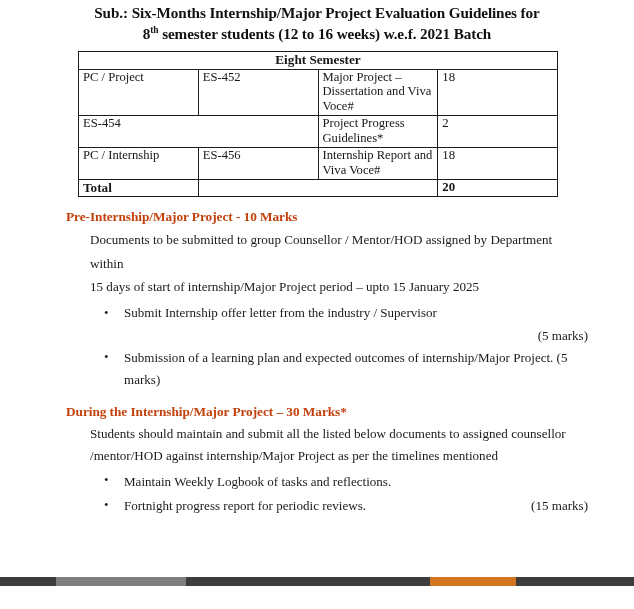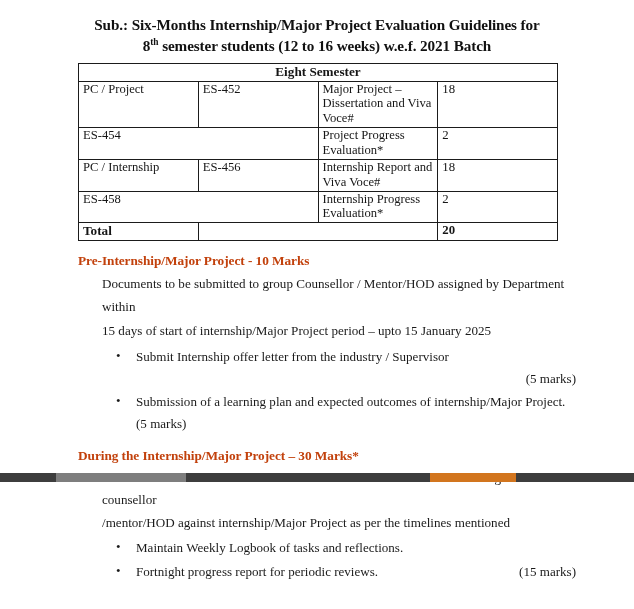--- a/index.html
+++ b/index.html
@@ -12,22 +12,22 @@
     height: 609px;
     background: #ffffff;
     font-family: "Liberation Serif", "DejaVu Serif", serif;
     color: #191919;
     overflow: hidden;
     position: relative;
   }
   .page {
     position: relative;
     width: 634px;
-    height: 482px;
-    padding: 12px;
+    height: 586px;
+    padding: 0;
   }
 
   
   .doc-title {
     text-align: center;
     font-weight: bold;
     font-size: 15.2px;
     line-height: 1.35;
     letter-spacing: -0.1px;
     padding: 3px 46px 0 46px;
@@ -35,21 +35,21 @@
   }
   .doc-title .line2 { display: block; }
   .doc-title sup {
     font-size: 0.62em;
     vertical-align: super;
     line-height: 0;
   }
 
   
   .table-wrap {
-    margin: 7px 0 0 0;
+    margin: 7px 0 0 12px;
     padding-left: 66px;
     padding-right: 88px;
   }
   table.eval-table {
     border-collapse: collapse;
     width: 480px;
     table-layout: fixed;
     font-size: 12.6px;
     color: #161616;
   }
@@ -188,33 +188,28 @@
         </tr>
 
         <tr>
           <td class="col-group cell-indent">PC / Project</td>
           <td class="col-code cell-indent">ES-452</td>
           <td class="col-paper cell-indent">Major Project – Dissertation and Viva Voce#</td>
           <td class="col-credit credit-val">18</td>
         </tr>
         <tr>
           <td class="cell-indent" colspan="2">ES-454</td>
-          <td class="col-paper cell-indent">Project Progress Evaluation*</td>
+          <td class="col-paper cell-indent">Project Progress Guidelines*</td>
           <td class="col-credit credit-val">2</td>
         </tr>
         <tr>
           <td class="col-group cell-indent">PC / Internship</td>
           <td class="col-code cell-indent">ES-456</td>
           <td class="col-paper cell-indent">Internship Report and Viva Voce#</td>
           <td class="col-credit credit-val">18</td>
-        </tr>
-        <tr>
-          <td class="cell-indent" colspan="2">ES-458</td>
-          <td class="col-paper cell-indent">Internship Progress Evaluation*</td>
-          <td class="col-credit credit-val">2</td>
         </tr>
         <tr>
           <td class="col-group total-cell">Total</td>
           <td colspan="2"></td>
           <td class="col-credit credit-val bold">20</td>
         </tr>
       </tbody>
     </table>
   </div>
 

